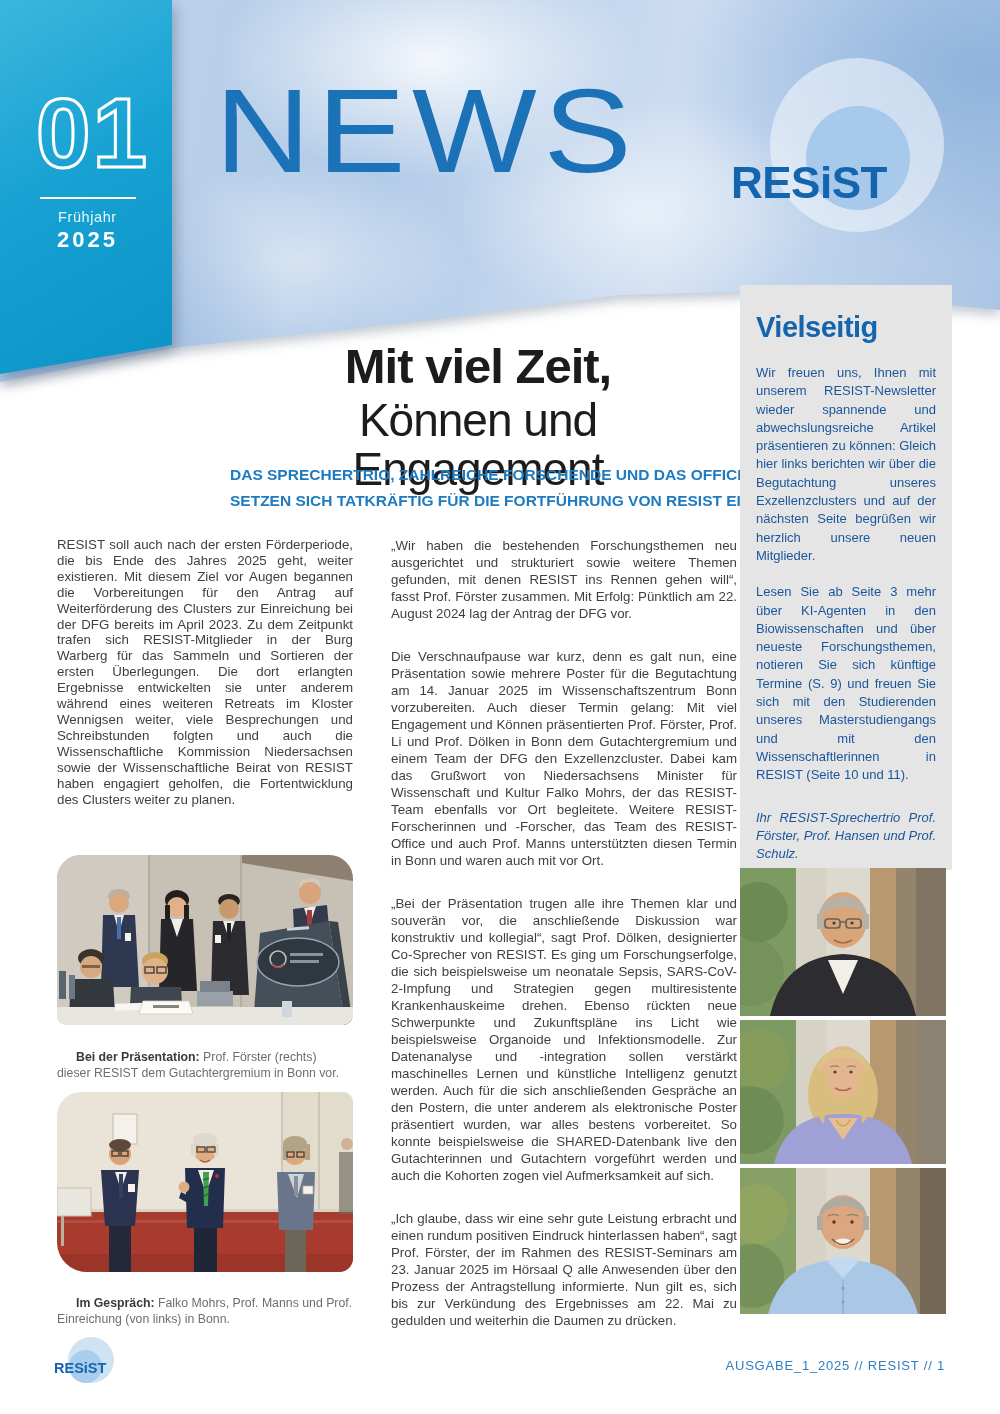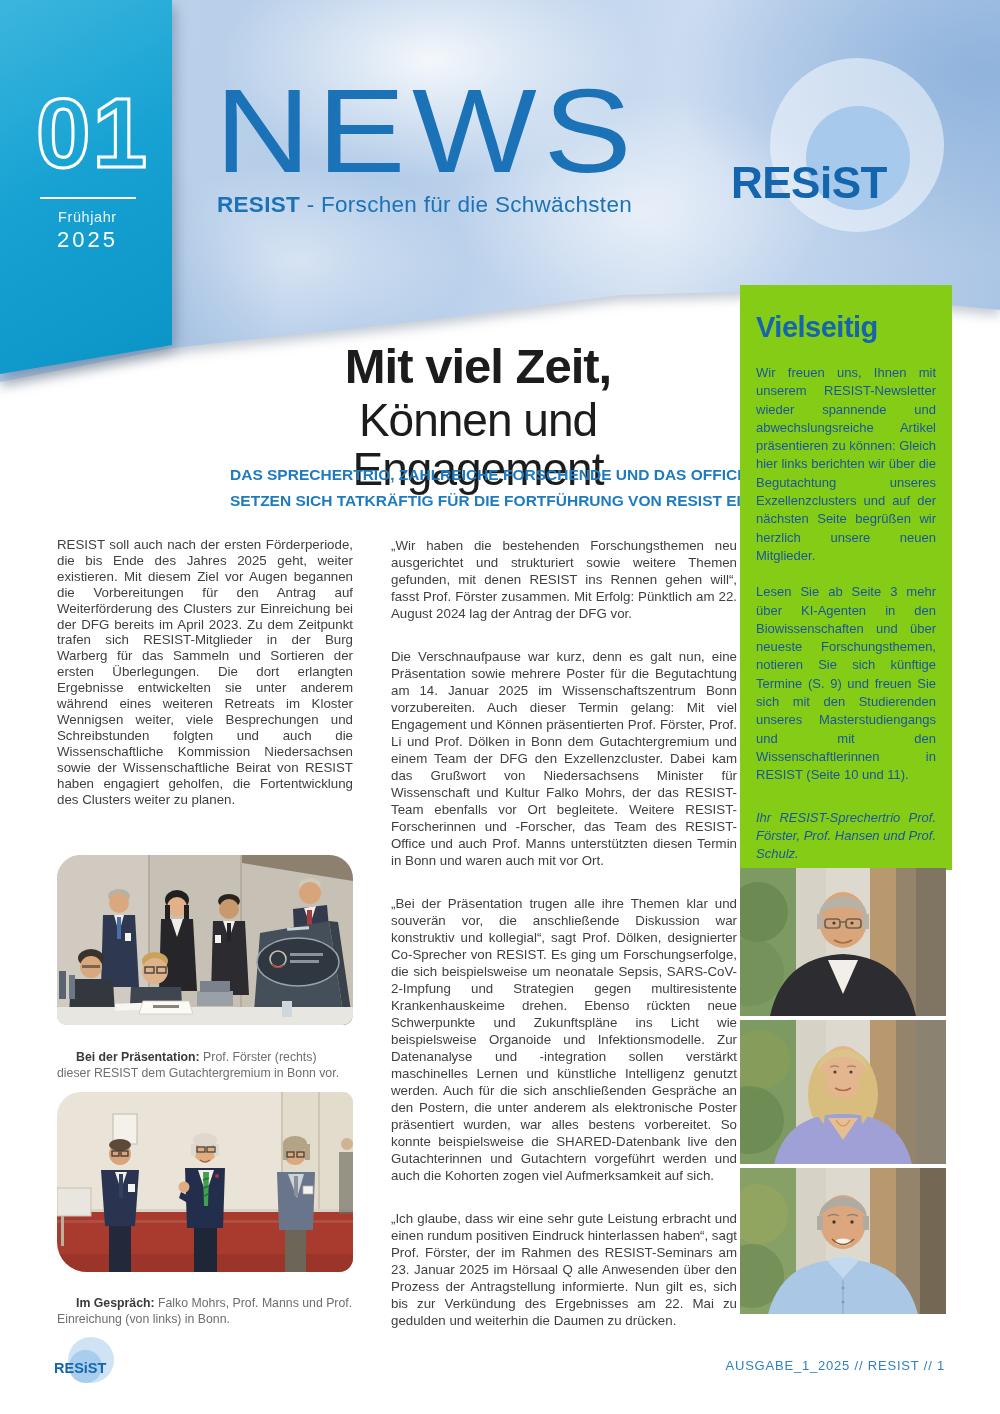--- a/index.html
+++ b/index.html
@@ -24,21 +24,21 @@
   .issue-box{position:relative;width:172px;height:374px;color:#fff;
     background:linear-gradient(150deg,#3cb6dd 0%,#17a2d3 45%,#0b93c6 100%);
     clip-path:polygon(0 0,100% 0,100% 345px,0 374px);}
   .issue-number{position:absolute;top:84px;left:36px;font-size:98px;line-height:1;
     letter-spacing:2px;color:#fff;font-weight:700;}
   @supports (-webkit-text-stroke: 2px #fff){
     .issue-number{color:transparent;-webkit-text-stroke:3px #ffffff;}
   }
   .issue-rule{position:absolute;top:197px;left:40px;width:96px;height:2px;background:#fff;}
   .issue-season{position:absolute;top:209px;left:58px;font-size:14.5px;letter-spacing:.6px;color:#eaf6fb;}
-  .issue-year{position:absolute;top:227px;left:57px;font-size:22px;letter-spacing:3px;font-weight:400;color:#fff;}
+  .issue-year{position:absolute;top:227px;left:57px;font-size:22px;letter-spacing:3px;font-weight:700;color:#fff;}
 
   .news-title{position:absolute;left:215px;top:72px;z-index:3;font-size:118px;line-height:1;
     color:#1c72b7;letter-spacing:6px;transform:scaleX(1.12);transform-origin:left top;}
   .tagline{position:absolute;left:217px;top:192px;z-index:3;font-size:22.5px;color:#1c72b7;letter-spacing:.3px;}
   .tagline .brand{font-weight:700;}
 
   .logo{position:absolute;z-index:3;}
   .logo .outer{position:absolute;border-radius:50%;background:rgba(246,250,253,.55);}
   .logo .inner{position:absolute;border-radius:50%;background:rgba(160,197,233,.88);}
   .logo .lg-text{position:absolute;font-weight:700;color:#1465ae;}
@@ -65,21 +65,21 @@
   .photo1{left:57px;top:855px;width:296px;height:170px;border-radius:24px 24px 10px 10px;}
   .photo2{left:57px;top:1092px;width:296px;height:180px;border-radius:24px 10px 14px 30px;}
 
   .caption{position:absolute;z-index:3;width:296px;left:57px;font-size:12.3px;line-height:15.3px;color:#6e6e6e;}
   .caption .cap-lead{font-weight:700;color:#3a3a3a;padding-left:19px;}
   .caption1{top:1038px;}
   .caption2{top:1284px;}
 
   
   .sidebar{position:absolute;left:740px;top:285px;width:212px;height:585px;z-index:3;
-    background:#84cc16;box-sizing:border-box;padding:26px 16px 0;}
+    background:#e5e5e5;box-sizing:border-box;padding:26px 16px 0;}
   .sidebar .sb-head{font-size:29px;font-weight:700;color:#1465ae;letter-spacing:-.5px;margin:0 0 20px;}
   .sidebar p{font-size:13px;line-height:18.3px;color:#1a569c;text-align:justify;margin:0 0 18px;hyphens:auto;}
   .sidebar p.sig{font-style:italic;margin-top:24px;}
 
   .portrait{position:absolute;left:740px;width:206px;z-index:3;overflow:hidden;}
   .portrait svg{display:block;}
   .portrait1{top:868px;height:148px;}
   .portrait2{top:1020px;height:144px;}
   .portrait3{top:1168px;height:146px;}
 
@@ -101,23 +101,20 @@
   <div class="issue-wrap">
     <div class="issue-box">
       <div class="issue-number">01</div>
       <div class="issue-rule"></div>
       <div class="issue-season">Frühjahr</div>
       <div class="issue-year">2025</div>
     </div>
   </div>
 
   <div class="news-title">NEWS</div>
-  <div class="tagline">
-    <span class="brand">RESIST</span><span> - Forschen für die Schwächsten</span>
-  </div>
 
   <div class="logo logo-top">
     <div class="outer"></div>
     <div class="inner"></div>
     <div class="lg-text">RESiST</div>
   </div>
 
   <div class="headline">
     <div class="l1">Mit viel Zeit,</div>
     <div class="l2">Können und Engagement</div>

